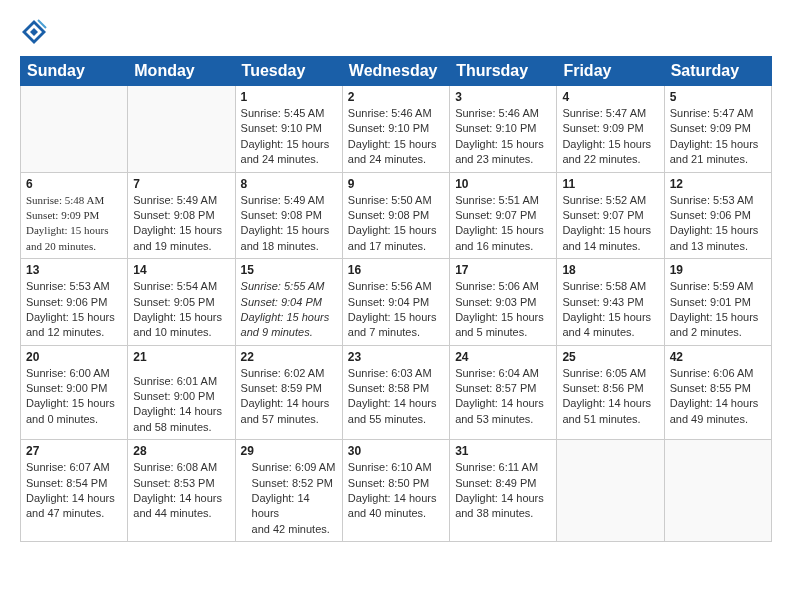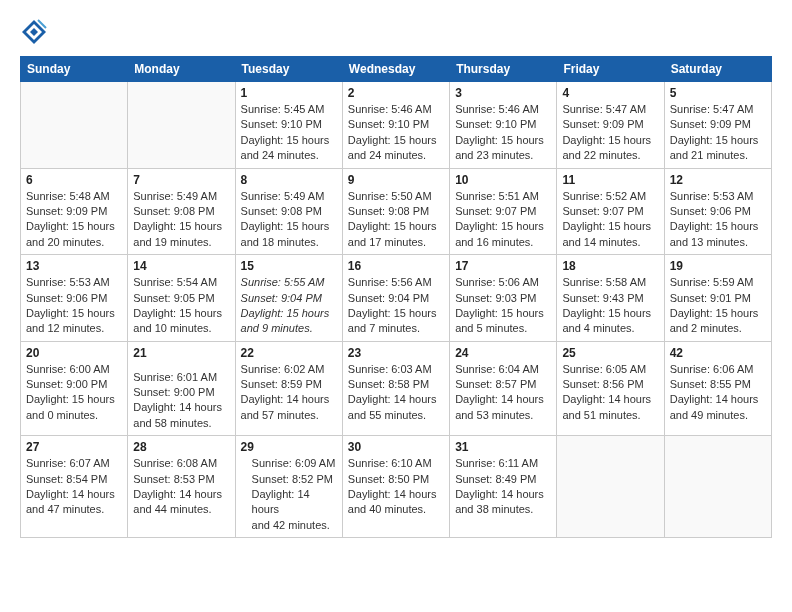--- a/index.html
+++ b/index.html
@@ -60,21 +60,21 @@
       color: #333;
     }
     .calendar {
       width: 100%;
       border-collapse: collapse;
       border: 1px solid #ccc;
     }
     .calendar th {
       background: #1a5fa8;
       color: #fff;
-      font-size: 12px;
+      font-size: 16px;
       font-weight: bold;
       padding: 5px 6px;
       text-align: left;
       border: 1px solid #1a5fa8;
     }
     .calendar td {
       border: 1px solid #ccc;
       vertical-align: top;
       padding: 4px 5px;
       font-size: 9.5px;
@@ -170,21 +170,21 @@
             <span class="day-num">5</span>
             <div class="day-info" style="white-space: pre-line;">Sunrise: 5:47 AM
 Sunset: 9:09 PM
 Daylight: 15 hours
 and 21 minutes.</div>
           </td>
         </tr>
         <tr>
           <td>
             <span class="day-num">6</span>
-            <div class="day-info" style="white-space: pre-line;">Sunrise: 5:48 AM
+            <div class="day-info" style="white-space: pre-line; font-family: Liberation Serif, serif;">Sunrise: 5:48 AM
 Sunset: 9:09 PM
 Daylight: 15 hours
 and 20 minutes.</div>
           </td>
           <td>
             <span class="day-num">7</span>
             <div class="day-info" style="white-space: pre-line;">Sunrise: 5:49 AM
 Sunset: 9:08 PM
 Daylight: 15 hours
 and 19 minutes.</div>

